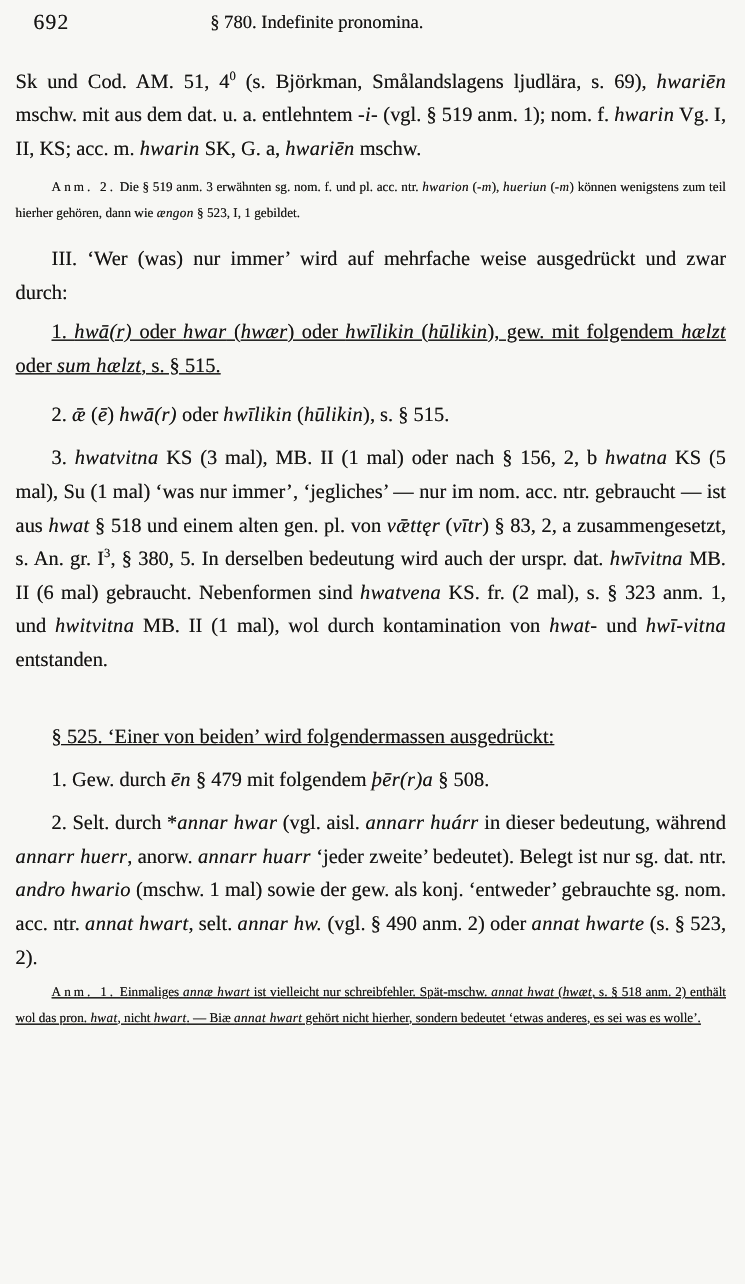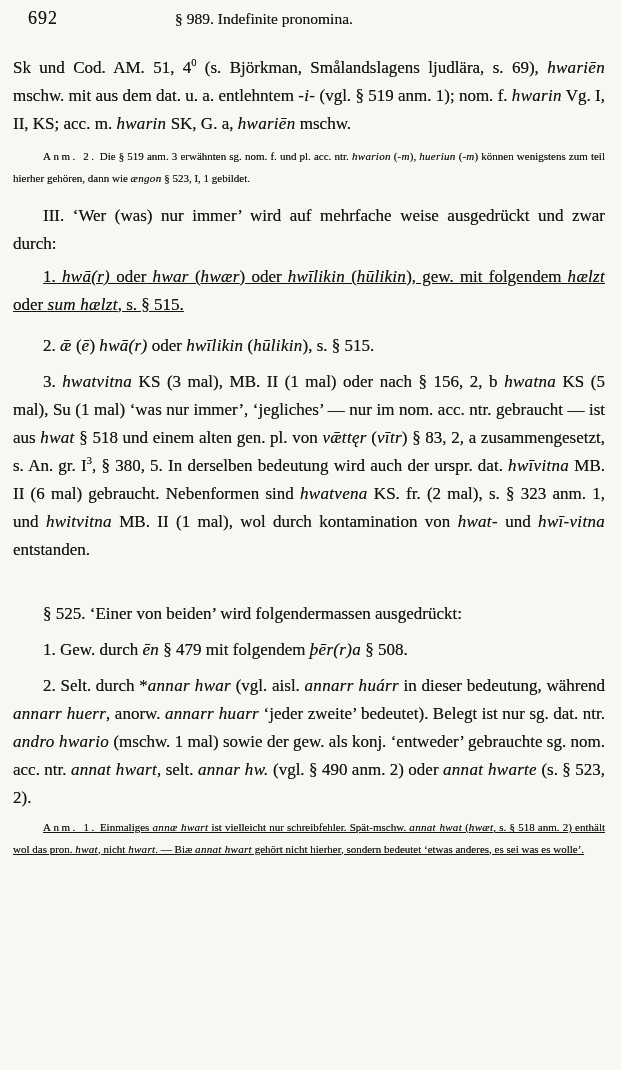--- a/index.html
+++ b/index.html
@@ -48,33 +48,33 @@
     line-height: 28px;
   }
   .small-txt {
     font-size: 11px;
     line-height: 21.5px;
   }
   .indent { text-indent: 30px; }
   .mt-xs { margin-top: 5px; text-decoration: underline; }
   .mt-sm { margin-top: 8px; }
   .mt-md { margin-top: 13px; }
-  .mt-lg { margin-top: 36px; }
+  .mt-lg { margin-top: 36px; text-decoration: underline; }
   .spaced { letter-spacing: 2.5px; }
   sup { font-size: 62%; line-height: 0; }
   i { letter-spacing: 0.3px; }
 </style>
 </head>
 <body>
 
 <div class="page">
 
   <div class="running-head">
     <span class="page-number">692</span>
-    <span class="head-title">§ 989.  Indefinite pronomina.</span>
+    <span class="head-title">§ 780.  Indefinite pronomina.</span>
   </div>
 
   <p class="para body-txt"><span>Sk und Cod. AM. 51, 4</span><sup>0</sup><span> (s. Björkman, Smålandslagens ljudlära, s. 69), </span><i>hwariēn</i><span> mschw. mit aus dem dat. u. a. entlehntem </span><i>-i-</i><span> (vgl. § 519 anm. 1);  nom. f. </span><i>hwarin</i><span> Vg. I, II, KS;  acc. m. </span><i>hwarin</i><span> SK, G. a, </span><i>hwariēn</i><span> mschw.</span></p>
 
   <p class="para small-txt indent mt-sm"><span class="spaced">Anm. 2.</span><span>  Die § 519 anm. 3 erwähnten sg. nom. f. und pl. acc. ntr. </span><i>hwarion</i><span> (</span><i>-m</i><span>), </span><i>hueriun</i><span> (</span><i>-m</i><span>) können wenigstens zum teil hierher gehören, dann wie </span><i>ængon</i><span> § 523, I, 1 gebildet.</span></p>
 
   <p class="para body-txt indent mt-md"><span>III.  ‘Wer (was) nur immer’ wird auf mehrfache weise ausgedrückt und zwar durch:</span></p>
 
   <p class="para body-txt indent mt-xs"><span>1. </span><i>hwā(r)</i><span> oder </span><i>hwar</i><span> (</span><i>hwær</i><span>) oder </span><i>hwīlikin</i><span> (</span><i>hūlikin</i><span>), gew. mit folgendem </span><i>hælzt</i><span> oder </span><i>sum hælzt</i><span>, s. § 515.</span></p>
 

